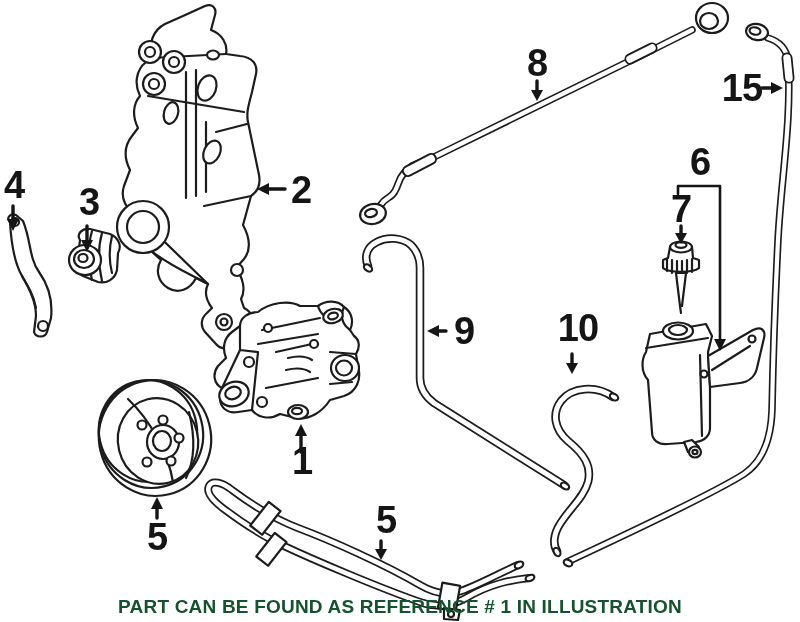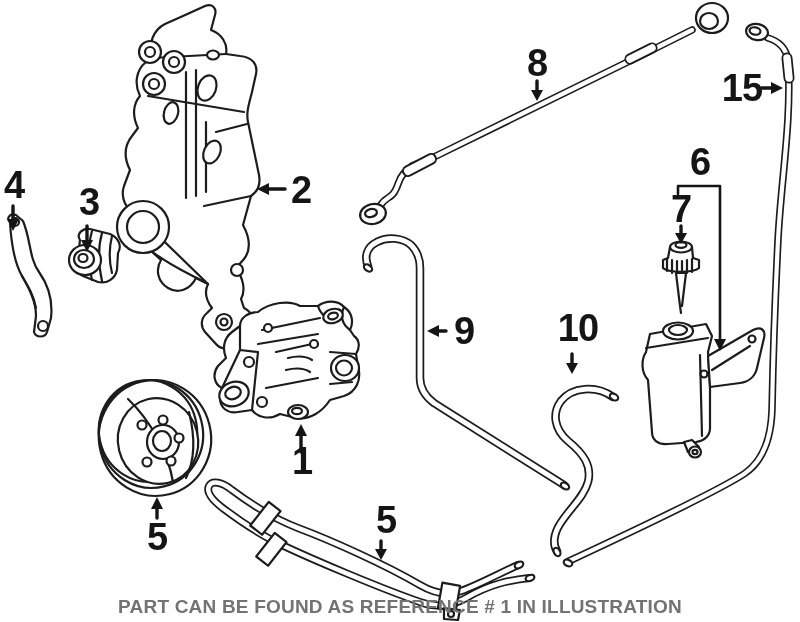--- a/index.html
+++ b/index.html
@@ -4,21 +4,21 @@
 <style>
   html,body{margin:0;padding:0;background:#fff;}
   #stage{position:relative;width:800px;height:622px;background:#fff;overflow:hidden;
          font-family:"Liberation Sans",sans-serif;}
   #art{position:absolute;left:0;top:0;z-index:1;}
   .callout{position:absolute;z-index:3;transform:translate(-50%,-50%);
            font-family:"Liberation Sans",sans-serif;font-weight:bold;font-size:38px;
            color:#151515;line-height:1;letter-spacing:-1px;user-select:none;}
   #footer-notice{position:absolute;left:0;right:0;bottom:4px;z-index:4;text-align:center;
            font-family:"Liberation Sans",sans-serif;font-weight:bold;font-size:19px;
-           letter-spacing:.2px;color:#737373;white-space:nowrap;}
+           letter-spacing:.2px;color:#14532d;white-space:nowrap;}
 </style>
 </head>
 <body>
 
 <div id="stage">
 
 <svg id="art" width="800" height="622" viewBox="0 0 800 622">
   <g fill="none" stroke="#1c1c1c" stroke-width="2.2" stroke-linecap="round" stroke-linejoin="round">
 
     <g>

